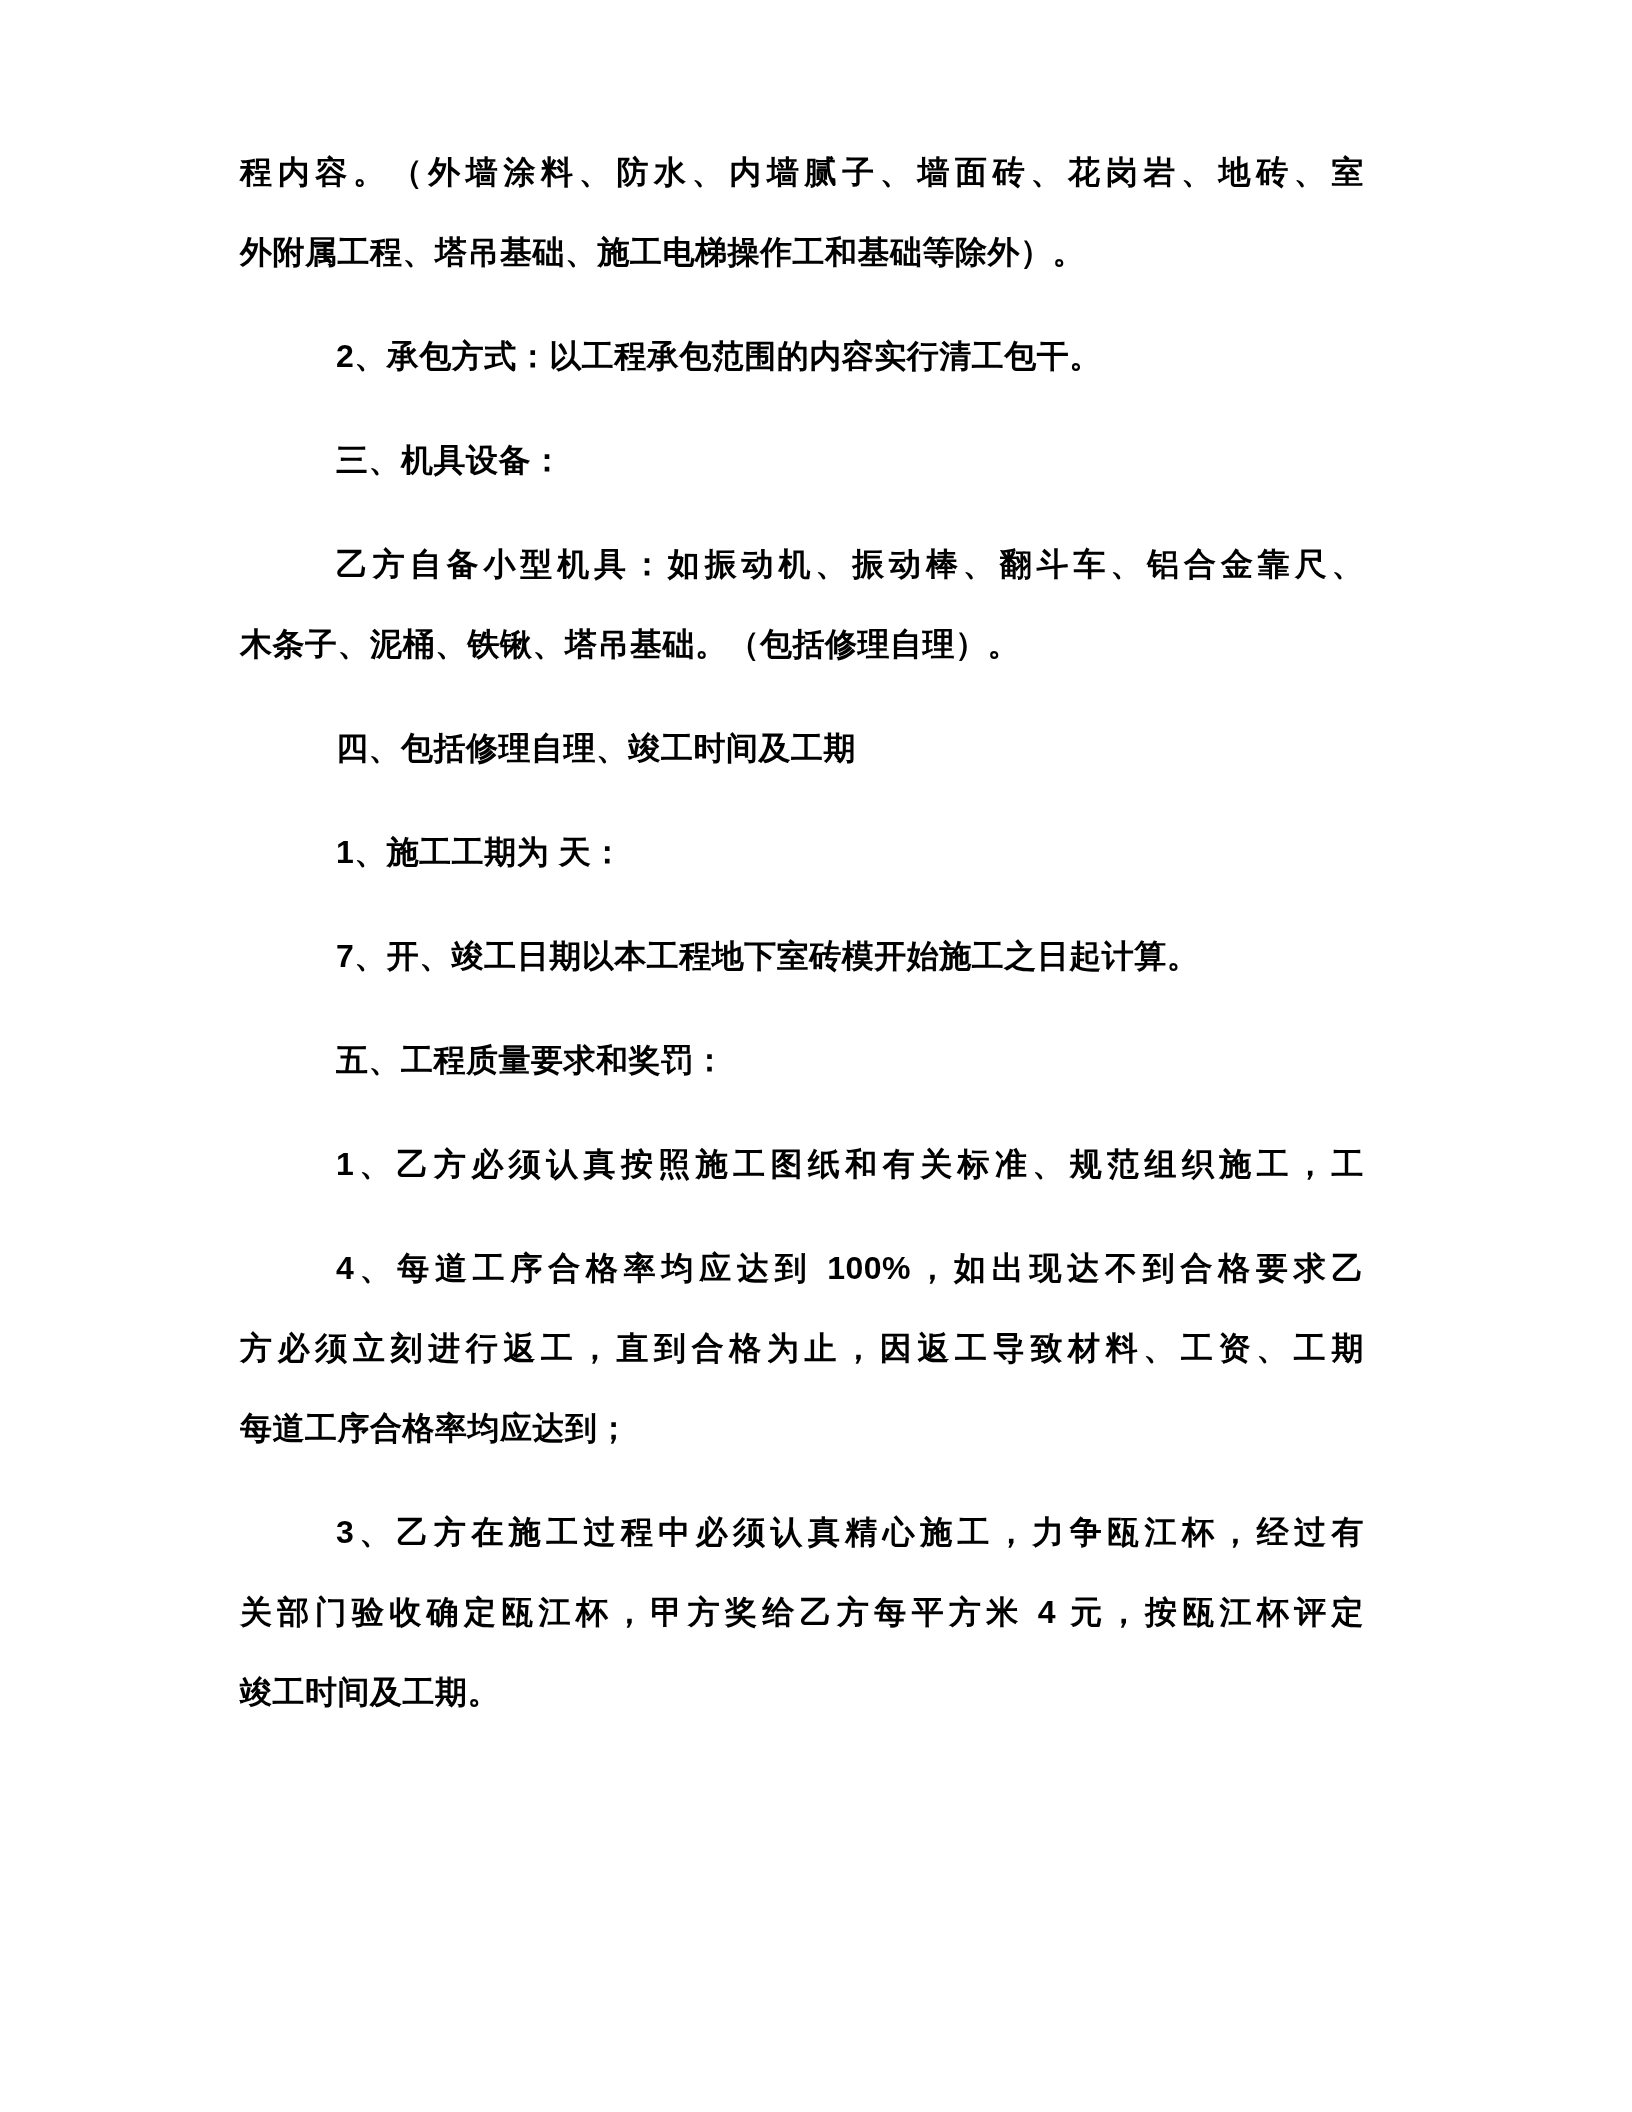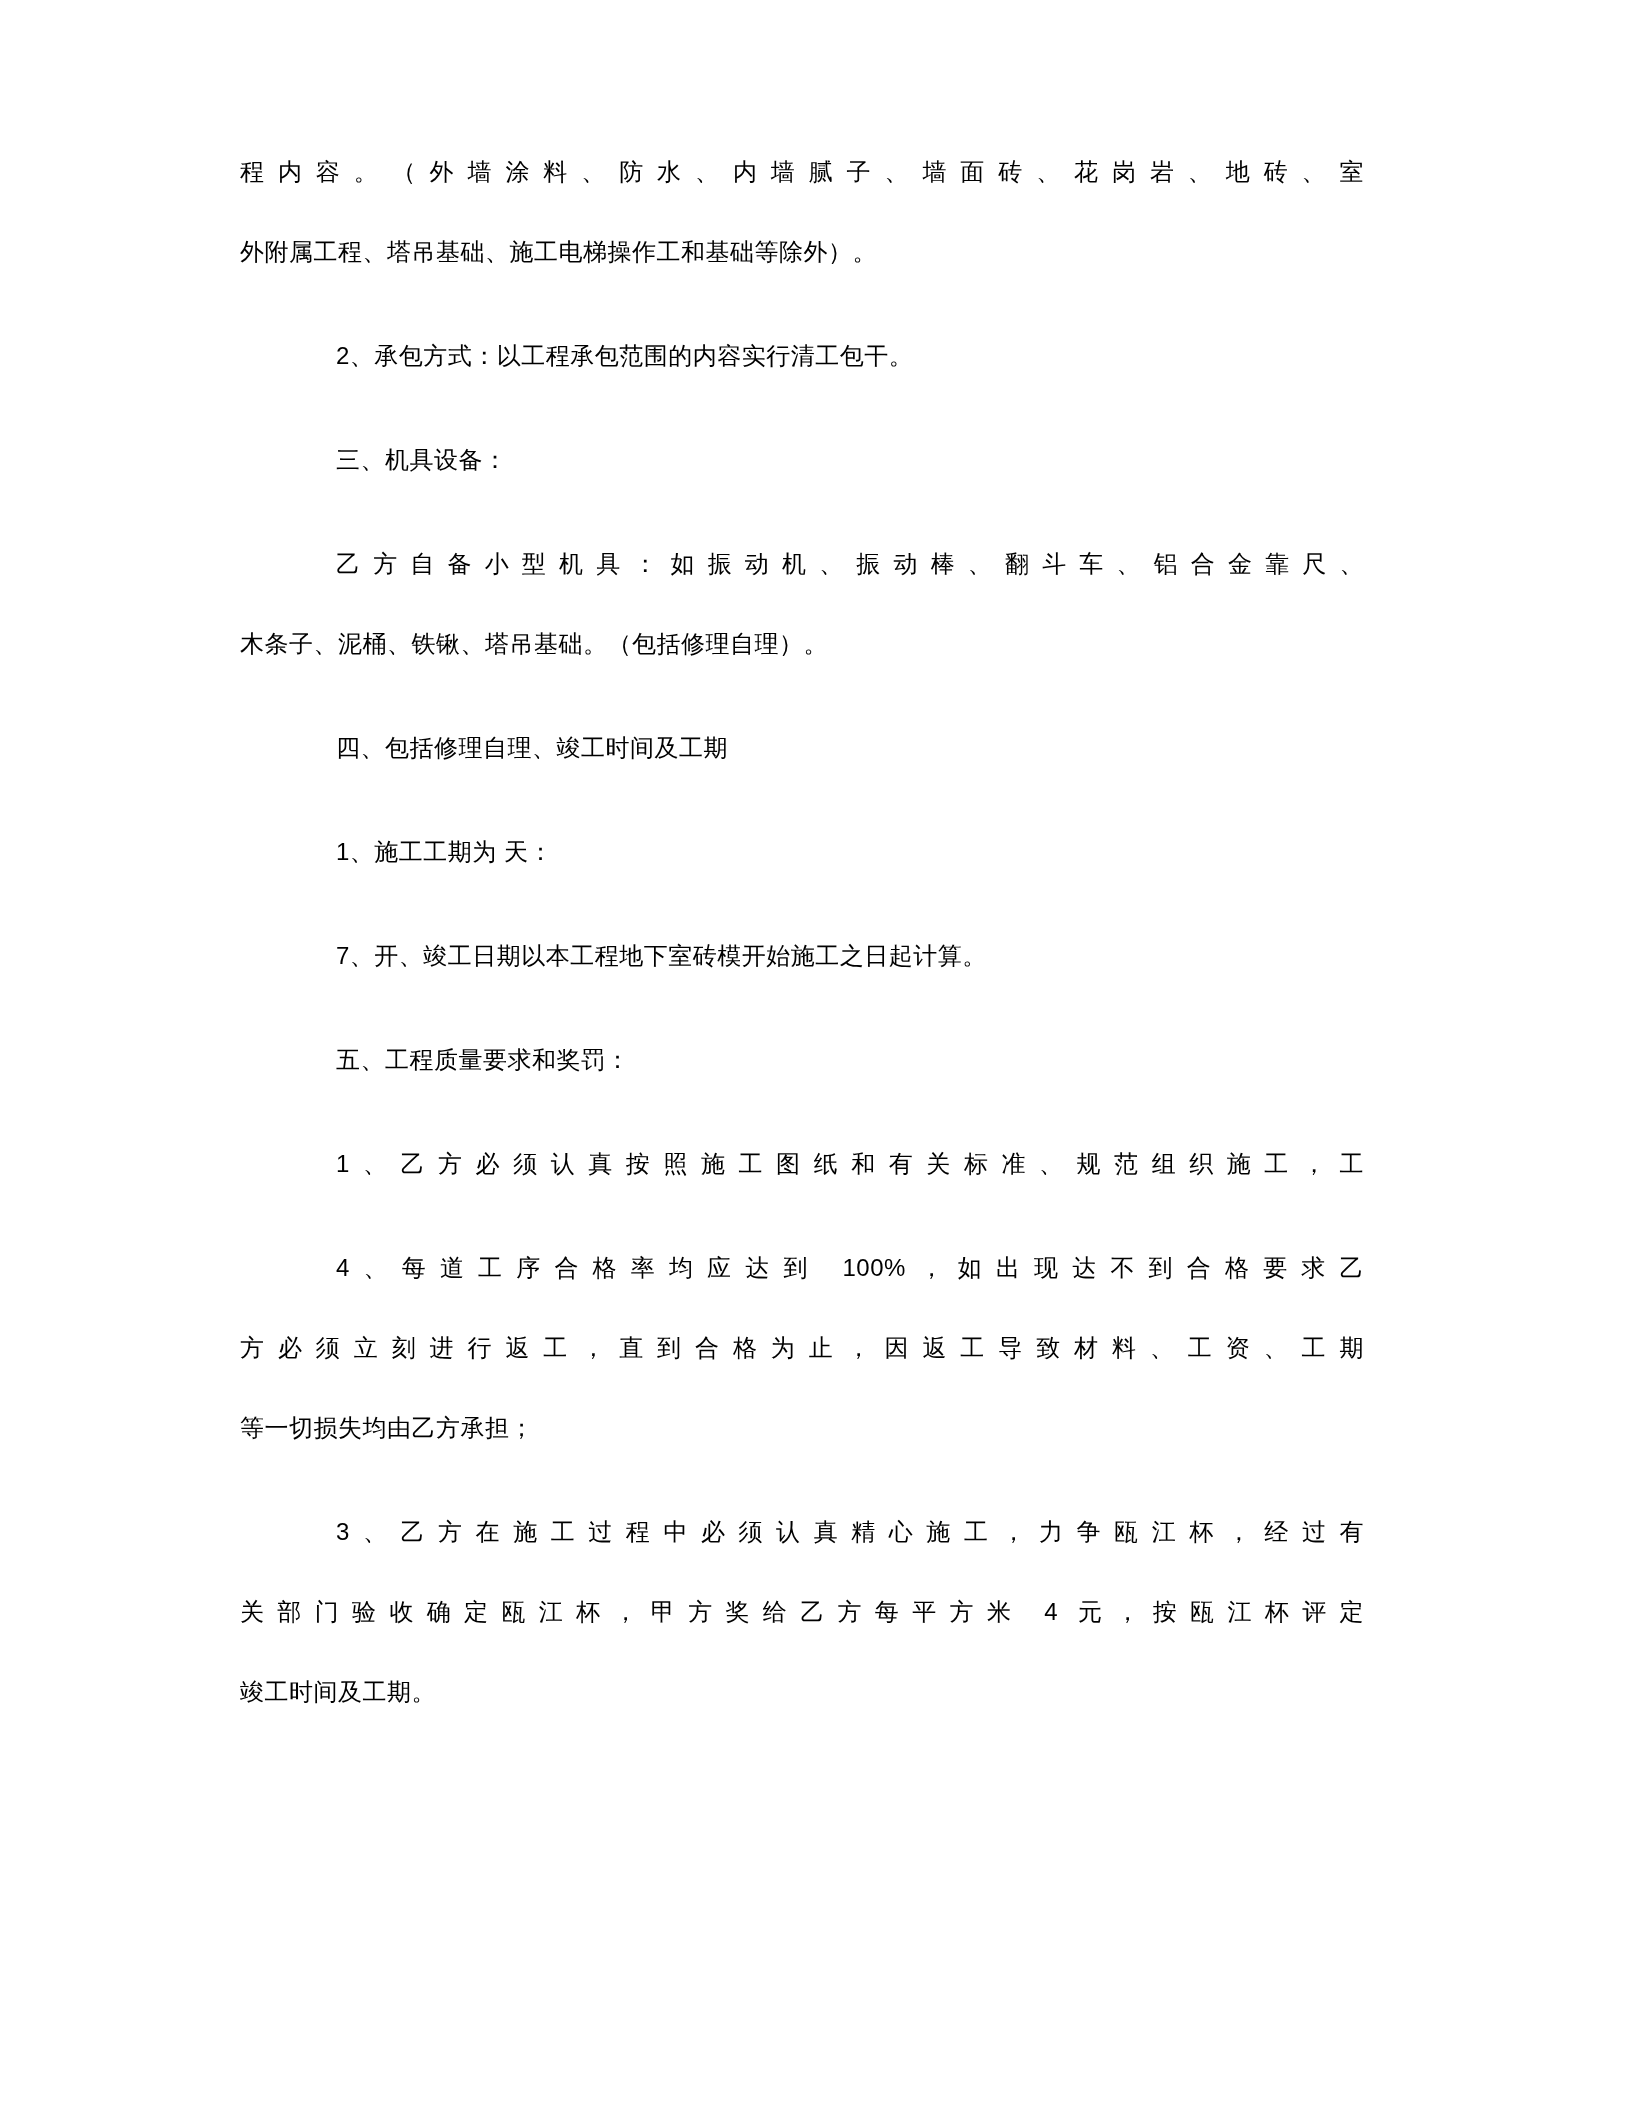--- a/index.html
+++ b/index.html
@@ -13,22 +13,22 @@
   }
   .content {
     position: absolute;
     left: 240px;
     top: 132px;
     width: 1124px;
     color: #000000;
   }
   .para {
     margin: 0 0 24px 0;
-    font-size: 24px;
-    font-weight: 400;
+    font-size: 32px;
+    font-weight: 700;
     line-height: 80px;
     letter-spacing: 0.5px;
   }
   .line {
     display: block;
     text-align: justify;
     text-align-last: justify;
     text-justify: inter-character;
   }
   .line.end {
@@ -78,21 +78,21 @@
       <span class="line end indent">五、工程质量要求和奖罚：</span>
     </p>
 
     <p class="para">
       <span class="line indent">1、乙方必须认真按照施工图纸和有关标准、规范组织施工，工</span>
     </p>
 
     <p class="para">
       <span class="line indent">4、每道工序合格率均应达到 100%，如出现达不到合格要求乙</span>
       <span class="line">方必须立刻进行返工，直到合格为止，因返工导致材料、工资、工期</span>
-      <span class="line end">等一切损失均由乙方承担；</span>
+      <span class="line end">每道工序合格率均应达到；</span>
     </p>
 
     <p class="para">
       <span class="line indent">3、乙方在施工过程中必须认真精心施工，力争瓯江杯，经过有</span>
       <span class="line">关部门验收确定瓯江杯，甲方奖给乙方每平方米 4 元，按瓯江杯评定</span>
       <span class="line end">竣工时间及工期。</span>
     </p>
 
   </div>
 </div>

